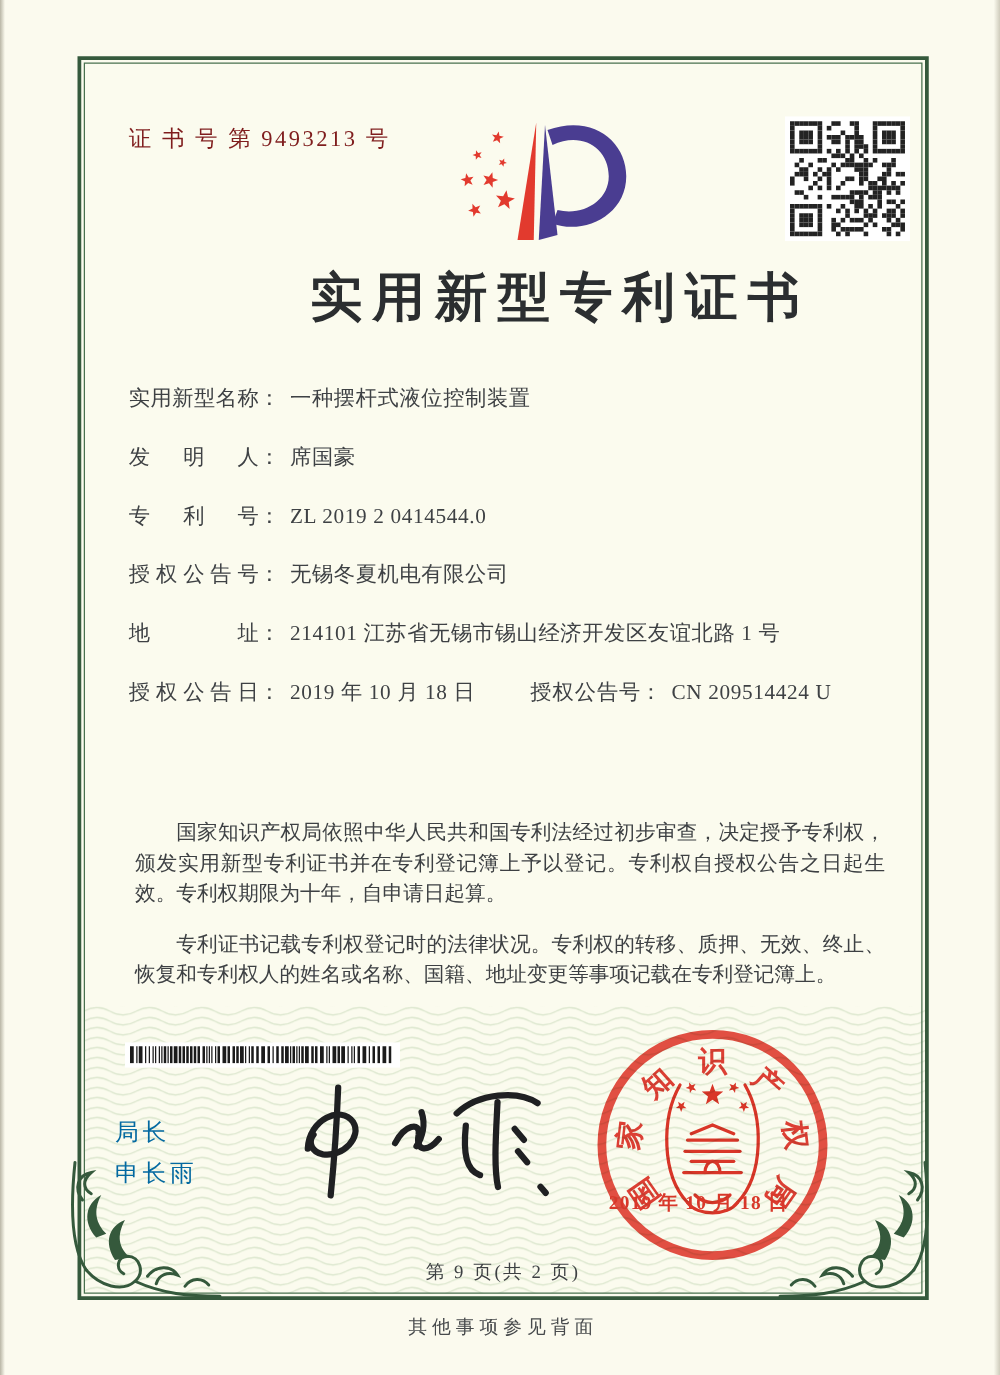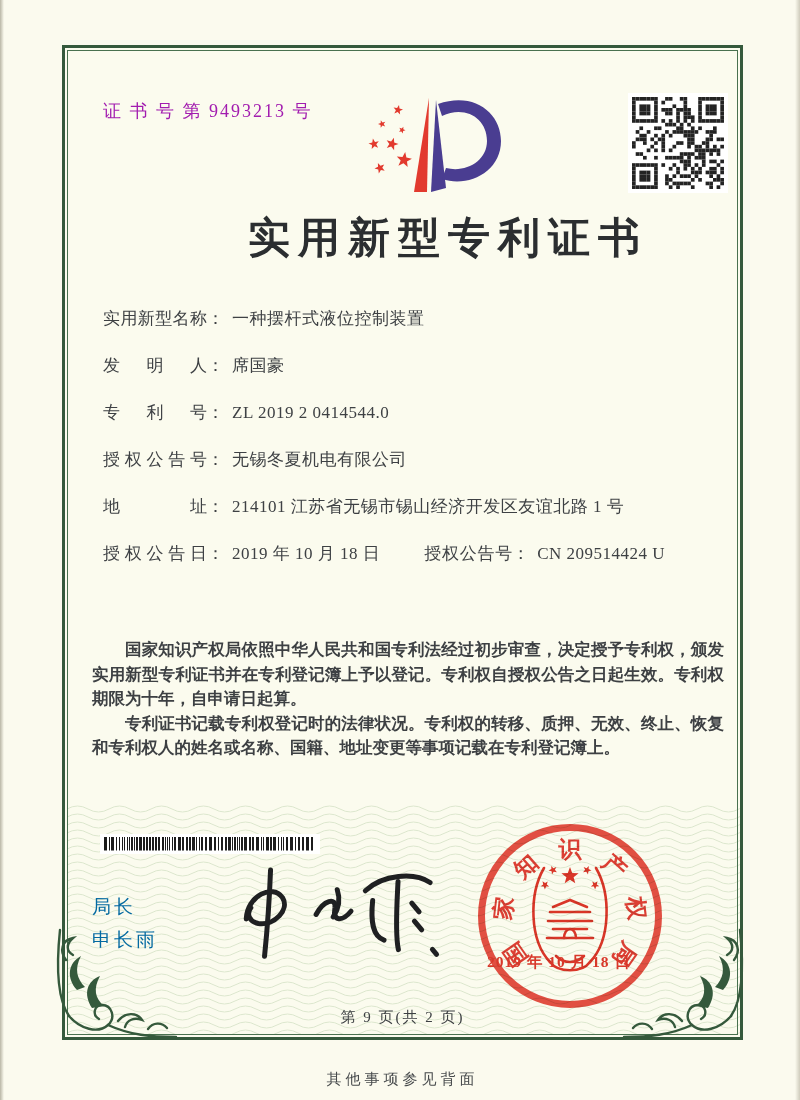--- a/index.html
+++ b/index.html
@@ -10,56 +10,56 @@
   .page::after{content:"";position:absolute;right:0;top:0;width:5px;height:100%;
         background:linear-gradient(to left,#cfccbc,rgba(207,204,188,0));}
 
   
   .frame{position:absolute;left:62px;top:45px;width:681px;height:995px;
          border:3px solid #35593c;box-sizing:border-box;background:#fbfbee;}
   .frame-inner{position:absolute;inset:2px;border:1px solid #49714f;pointer-events:none;}
   .waves{position:absolute;left:2px;right:2px;bottom:2px;height:230px;opacity:.85;}
 
   .abs{position:absolute;}
-  .cert-no{left:103px;top:99px;font-size:18px;letter-spacing:2px;color:#a21caf;}
+  .cert-no{left:103px;top:99px;font-size:18px;letter-spacing:2px;color:#7f1d1d;}
   .logo{left:356px;top:88px;width:152px;height:112px;}
   .qr{left:628px;top:93px;width:100px;height:100px;}
   .title{left:62px;top:210px;width:764px;text-align:center;font-size:42px;font-weight:700;
          letter-spacing:8px;text-indent:8px;color:#2b2e30;}
 
   .fields{left:103px;top:307px;width:560px;font-size:17px;}
   .row{height:26px;margin-bottom:21px;white-space:nowrap;}
   .lbl{display:inline-block;width:104px;text-align:justify;text-align-last:justify;vertical-align:top;}
   .colon{display:inline-block;margin-right:8px;}
   .val{letter-spacing:.5px;margin-top:32px;}
   .grp2{margin-left:44px;}
   .grp2 .lbl{width:88px;}
 
   .paras{left:92px;top:638px;width:632px;font-size:16.5px;line-height:24.5px;
          text-align:justify;color:#3d4043;}
-  .paras p{margin:0;text-indent:2em;font-weight:bold;}
+  .paras p{margin:16px;text-indent:2em;}
 
   .barcode-strip{left:100px;top:834px;width:220px;height:20px;background:#ffffff;}
   .signer{left:92px;top:890px;font-size:19px;color:#0369a1;line-height:33px;letter-spacing:3px;}
   .signature{left:220px;top:856px;width:220px;height:110px;transform:rotate(-2deg);}
 
   .seal{left:478px;top:824px;width:184px;height:184px;mix-blend-mode:multiply;}
   .seal-ring{position:absolute;inset:0;border:7px solid rgba(225,56,44,.88);border-radius:50%;
              box-sizing:border-box;}
   .seal-ch{position:absolute;left:50%;top:50%;font-size:23px;font-weight:700;
            color:rgba(221,48,38,.92);width:26px;height:26px;margin:-13px 0 0 -13px;
            text-align:center;line-height:26px;}
   .seal-emblem{position:absolute;left:42px;top:28px;width:100px;height:130px;}
   .seal-date{left:487px;top:952px;width:180px;font-size:15.5px;font-weight:700;
              color:#d8382a;letter-spacing:1px;z-index:6;}
 
   .page-num{left:62px;top:1008px;width:681px;text-align:center;font-size:15px;
             letter-spacing:2px;color:#3d4043;}
   .back-note{left:62px;top:1052px;width:681px;text-align:center;font-size:15px;
-             letter-spacing:4px;color:#474a4c;margin-top:18px;}
+             letter-spacing:4px;color:#474a4c;}
 
   .flourish{width:132px;height:122px;z-index:4;}
   .fl-left{left:46px;top:928px;}
   .fl-right{left:622px;top:928px;transform:scaleX(-1);}
   svg{display:block;}
 </style>
 </head>
 <body>
 
 <div class="page">

